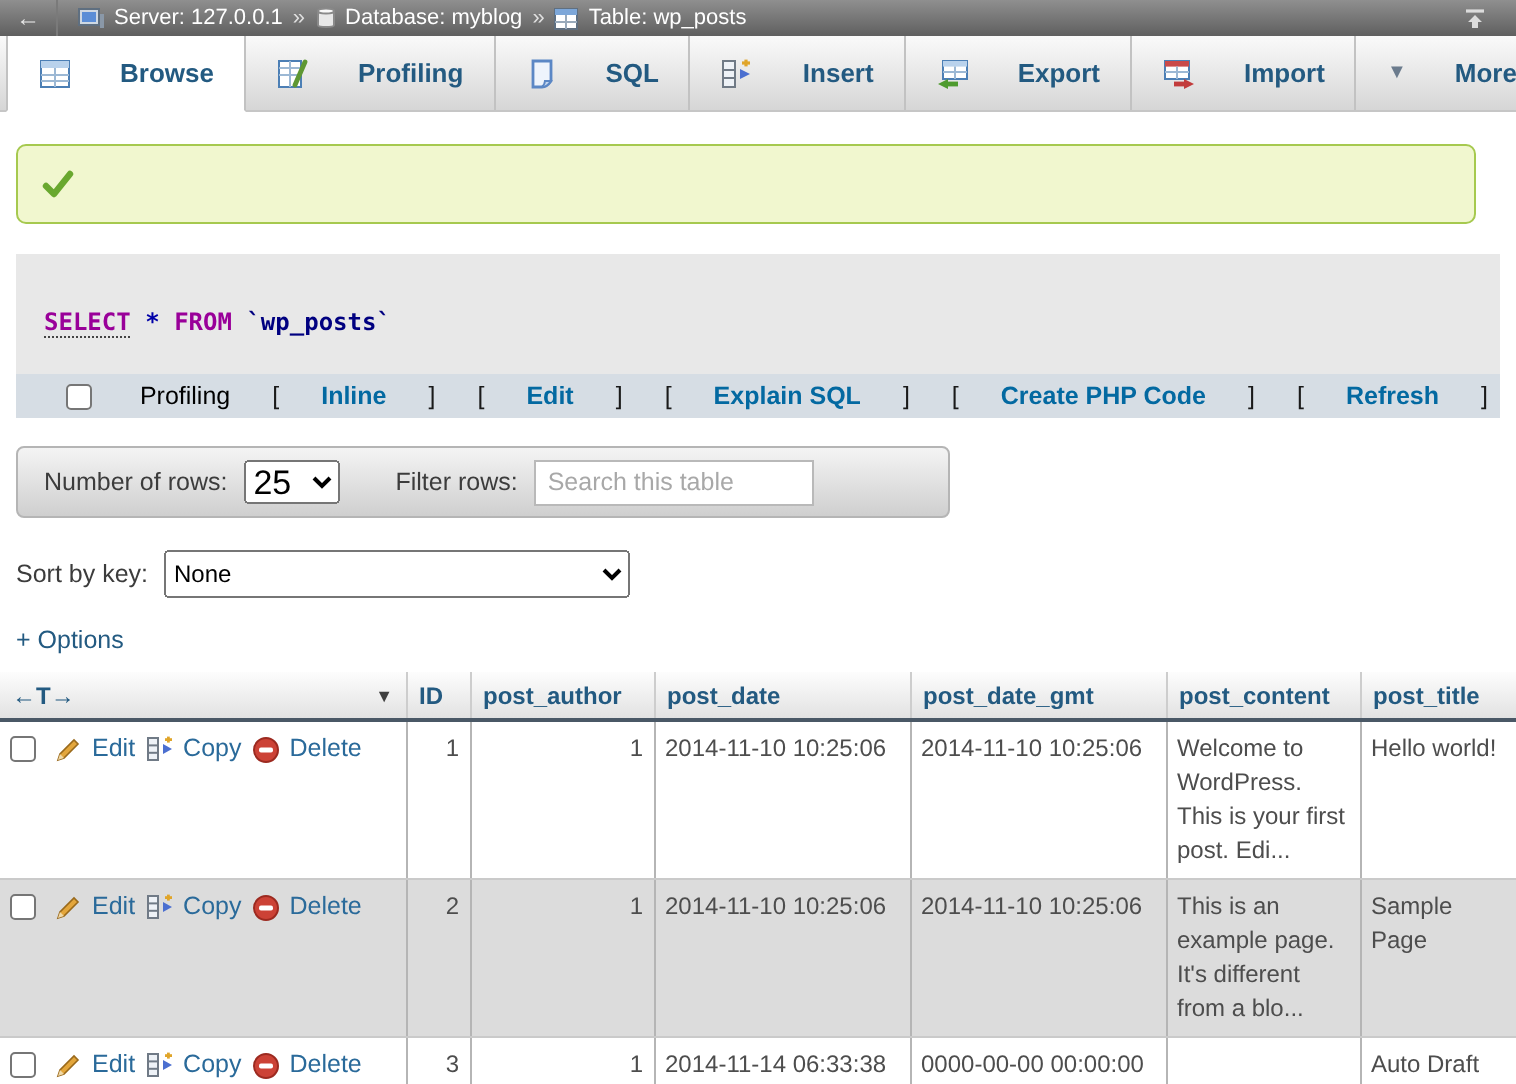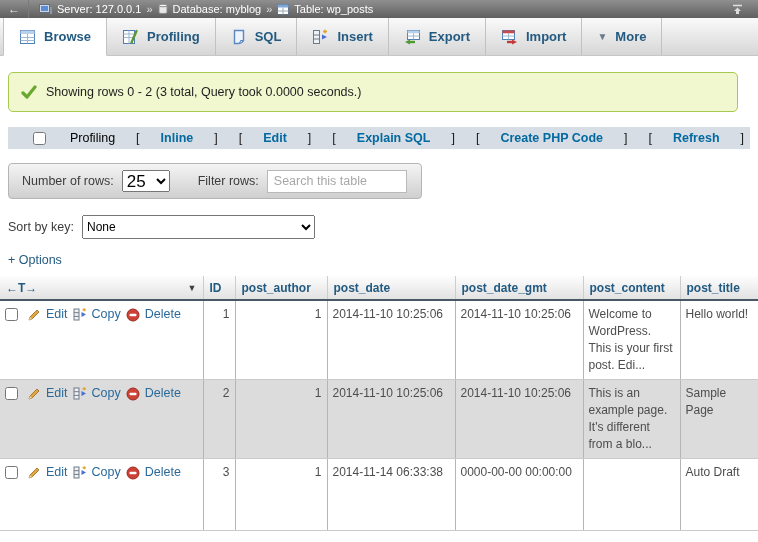--- a/index.html
+++ b/index.html
@@ -11,21 +11,21 @@
     background:linear-gradient(#8f8f8f,#5f5f5f); color:#fff; font-size:11px; }
   .backbtn { padding:0 8px; height:18px; display:flex; align-items:center; color:#e6e6e6;
     border-right:1px solid #7a7a7a; cursor:pointer; font-size:12px; }
   .crumb { display:flex; align-items:center; gap:5px; margin-left:10px; white-space:nowrap; }
   .crumb .sep { color:#e0e0e0; }
   .collapse { margin-left:auto; margin-right:14px; cursor:pointer; display:flex; align-items:center; }
 
   
   .tabbar { height:38px; background:linear-gradient(#fafafa,#d6d6d6); border-bottom:1px solid #c6c6c6;
     display:flex; align-items:stretch; padding-left:3px; }
-  .tab { display:flex; align-items:center; gap:8px; padding:0 15px; font-size:13px; font-weight:bold;
+  .tab { display:flex; align-items:center; gap:24px; padding:0 15px; font-size:13px; font-weight:bold;
     color:#235a81; border-right:1px solid #c2c2c2; cursor:pointer; position:relative; }
   .tab:first-child { border-left:1px solid #c2c2c2; }
   .tab.active { background:#fff; margin-bottom:-1px; border-bottom:1px solid #fff; }
   .tab svg { flex:0 0 auto; }
 
   
   .msg { margin:16px 20px 0 8px; height:40px; display:flex; align-items:center; gap:9px; padding:0 12px;
     background:#f1f7cf; border:1px solid #a6c94f; border-radius:5px; color:#1e1e1e; font-size:12.5px; }
 
   
@@ -36,21 +36,21 @@
   .kw.dotted { border-bottom:1px dotted #444; }
   .star { color:#0000a8; }
   .tbl { color:#000080; }
   .sqltools { background:#d6dde4; padding:4px 6px; display:flex; justify-content:flex-end;
     align-items:center; gap:21px; font-size:12.5px; color:#000; }
   .sqltools .lnk { color:#0369a1; text-decoration:none; cursor:pointer;font-weight:bold; }
   .sqltools .br { color:#1a1a1a; }
   .sqltools input { margin-right:3px; }
 
   
-  .rowsbar { margin:14px 0 16px 8px; width:414px; height:36px; border:1px solid #b5b5b5; border-radius:4px;
+  .rowsbar { margin:14px 0 16px 8px; width:467px; height:36px; border:1px solid #b5b5b5; border-radius:4px;
     background:linear-gradient(#f4f4f4,#cfcfcf); display:flex; align-items:center; padding:0 13px; gap:8px;
     color:#3c3c3c; font-size:12.5px; }
   .rowsbar select { width:48px; height:22px; font-size:17px; }
   .rowsbar .filterlabel { margin-left:20px; }
   .rowsbar input[type=text] { width:140px; height:23px; border:1px solid #b9b9b9; padding:0 6px;
     font-size:12.5px; color:#444; }
   .rowsbar input[type=text]::placeholder { color:#a8a8a8; }
 
   .sortrow { margin:13px 0 0 8px; display:flex; align-items:center; gap:8px; color:#3c3c3c; font-size:12.5px; }
   .sortrow select { width:233px; height:24px; font-size:12px; }
@@ -201,25 +201,30 @@
     </div>
   </div>
 
   
   <div class="msg">
     <span class="icon">
       <svg width="16" height="14" viewBox="0 0 16 14">
           <path d="M2 8 L6 12 L14 2" fill="none" stroke="#69a82f" stroke-width="3.2" stroke-linecap="round" stroke-linejoin="round"></path>
         </svg>
     </span>
-    <span>Showing rows 0 - 2 (3 total, Query took 0.0000 seconds.)</span>
   </div>
 
   
   <div class="queryblock">
+    <div class="sqlarea">
+      <span class="kw dotted">SELECT</span>
+      <span class="star">*</span>
+      <span class="kw">FROM</span>
+      <span class="tbl">`wp_posts`</span>
+    </div>
     <div class="sqltools">
       <input type="checkbox" style="">
       <span>Profiling</span>
       <span class="br">[</span>
       <a class="lnk">Inline</a>
       <span class="br">]</span>
       <span class="br">[</span>
       <a class="lnk">Edit</a>
       <span class="br">]</span>
       <span class="br">[</span>

